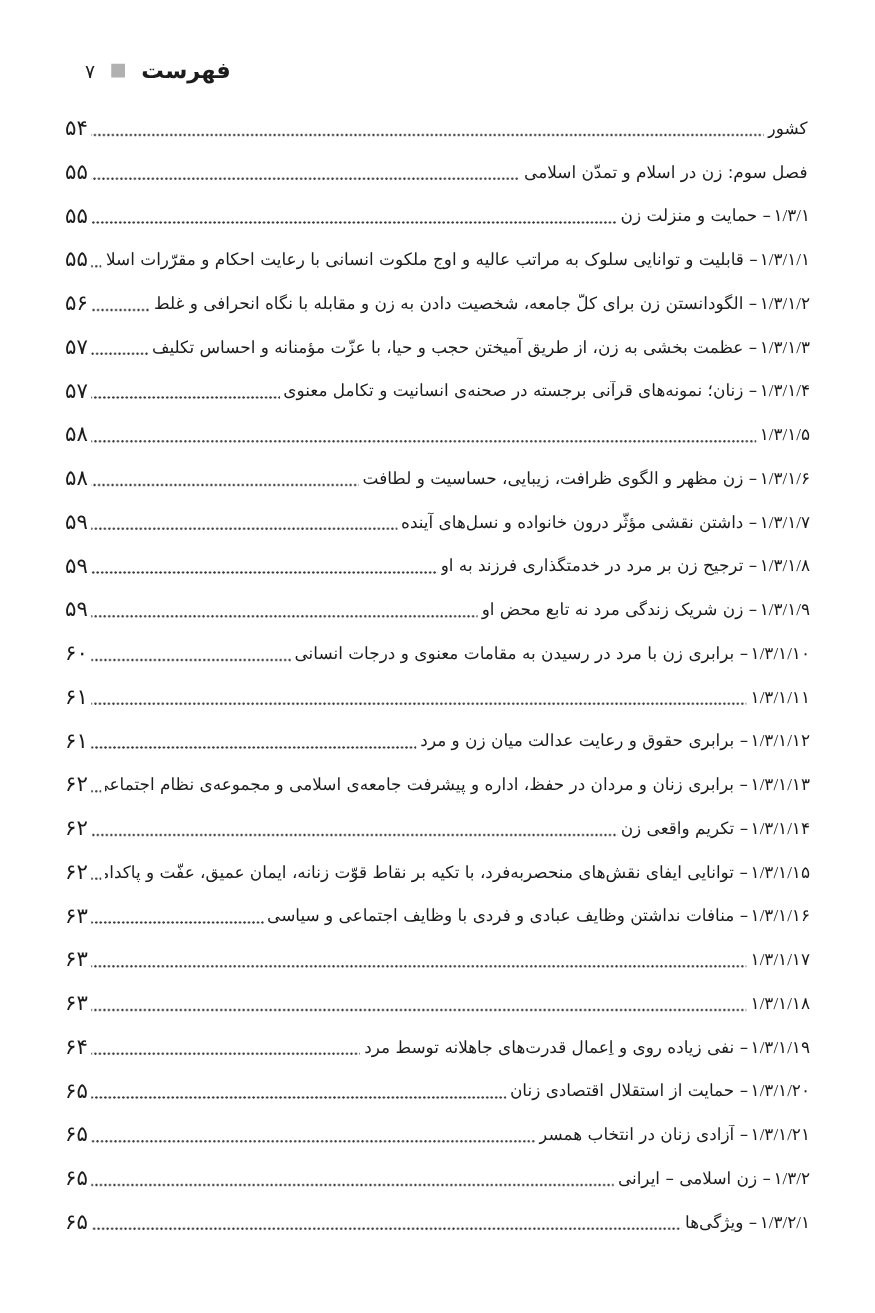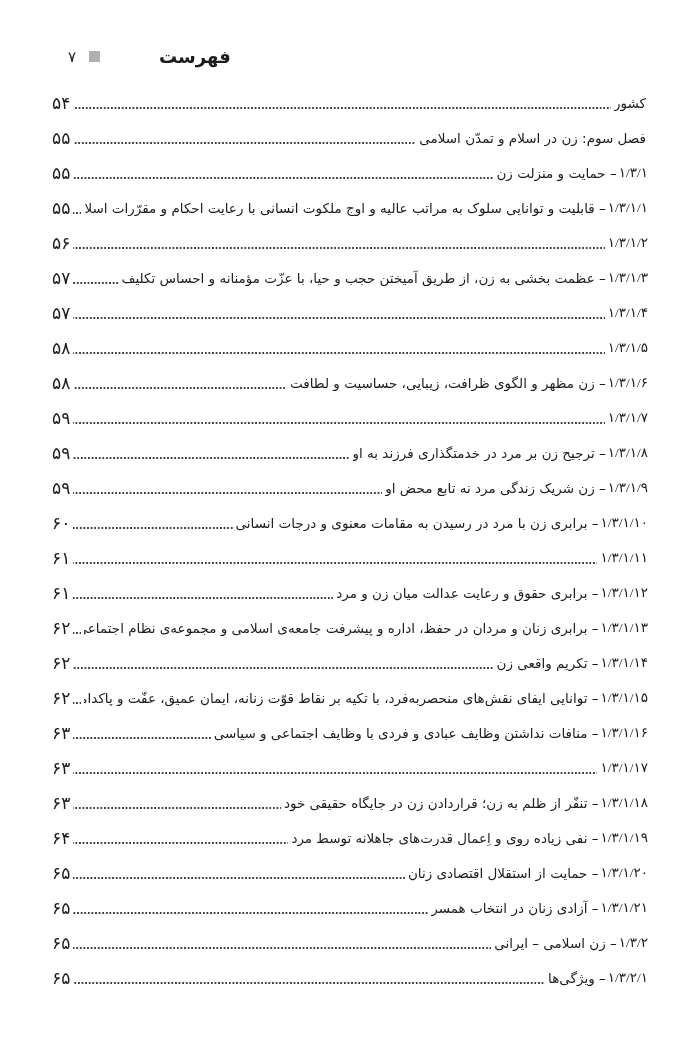--- a/index.html
+++ b/index.html
@@ -24,21 +24,20 @@
     direction: rtl;
     align-items: center;
     width: fit-content;
     margin: 46px 0 0 68px;
     gap: 13px;
   }
   .header .hdr-title {
     font-size: 18px;
     font-weight: 600;
     letter-spacing: 0.2px;
-    margin-left: 46px;
   }
   .header .hdr-square {
     width: 11px;
     height: 11px;
     background: #b1b1b1;
     flex: 0 0 auto;
   }
   .header .hdr-pagenum {
     font-size: 15px;
   }
@@ -117,52 +116,55 @@
 
       <div class="toc-row">
         <span class="num" dir="ltr">۱/۳/۱/۱</span>
         <span class="title">– قابلیت و توانایی سلوک به مراتب عالیه و اوج ملکوت انسانی با رعایت احکام و مقرّرات اسلامی</span>
         <span class="leader"></span>
         <span class="pagenum">۵۵</span>
       </div>
 
       <div class="toc-row">
         <span class="num" dir="ltr">۱/۳/۱/۲</span>
+        <span class="title">– الگودانستن زن برای کلّ جامعه، شخصیت دادن به زن و مقابله با نگاه انحرافی و غلط</span>
         <span class="leader"></span>
         <span class="pagenum">۵۶</span>
       </div>
 
       <div class="toc-row">
         <span class="num" dir="ltr">۱/۳/۱/۳</span>
         <span class="title">– عظمت بخشی به زن، از طریق آمیختن حجب و حیا، با عزّت مؤمنانه و احساس تکلیف</span>
         <span class="leader"></span>
         <span class="pagenum">۵۷</span>
       </div>
 
       <div class="toc-row">
         <span class="num" dir="ltr">۱/۳/۱/۴</span>
+        <span class="title">– زنان؛ نمونه‌های قرآنی برجسته در صحنه‌ی انسانیت و تکامل معنوی</span>
         <span class="leader"></span>
         <span class="pagenum">۵۷</span>
       </div>
 
       <div class="toc-row">
         <span class="num" dir="ltr">۱/۳/۱/۵</span>
         <span class="leader"></span>
         <span class="pagenum">۵۸</span>
       </div>
 
       <div class="toc-row">
         <span class="num" dir="ltr">۱/۳/۱/۶</span>
         <span class="title">– زن مظهر و الگوی ظرافت، زیبایی، حساسیت و لطافت</span>
         <span class="leader"></span>
         <span class="pagenum">۵۸</span>
       </div>
 
       <div class="toc-row">
         <span class="num" dir="ltr">۱/۳/۱/۷</span>
+        <span class="title">– داشتن نقشی مؤثّر درون خانواده و نسل‌های آینده</span>
         <span class="leader"></span>
         <span class="pagenum">۵۹</span>
       </div>
 
       <div class="toc-row">
         <span class="num" dir="ltr">۱/۳/۱/۸</span>
         <span class="title">– ترجیح زن بر مرد در خدمتگذاری فرزند به او</span>
         <span class="leader"></span>
         <span class="pagenum">۵۹</span>
       </div>
@@ -223,21 +225,20 @@
       </div>
 
       <div class="toc-row">
         <span class="num" dir="ltr">۱/۳/۱/۱۷</span>
         <span class="leader"></span>
         <span class="pagenum">۶۳</span>
       </div>
 
       <div class="toc-row">
         <span class="num" dir="ltr">۱/۳/۱/۱۸</span>
-        <span class="title">– تنفّر از ظلم به زن؛ قراردادن زن در جایگاه حقیقی خود</span>
         <span class="leader"></span>
         <span class="pagenum">۶۳</span>
       </div>
 
       <div class="toc-row">
         <span class="num" dir="ltr">۱/۳/۱/۱۹</span>
         <span class="title">– نفی زیاده روی و اِعمال قدرت‌های جاهلانه توسط مرد</span>
         <span class="leader"></span>
         <span class="pagenum">۶۴</span>
       </div>

